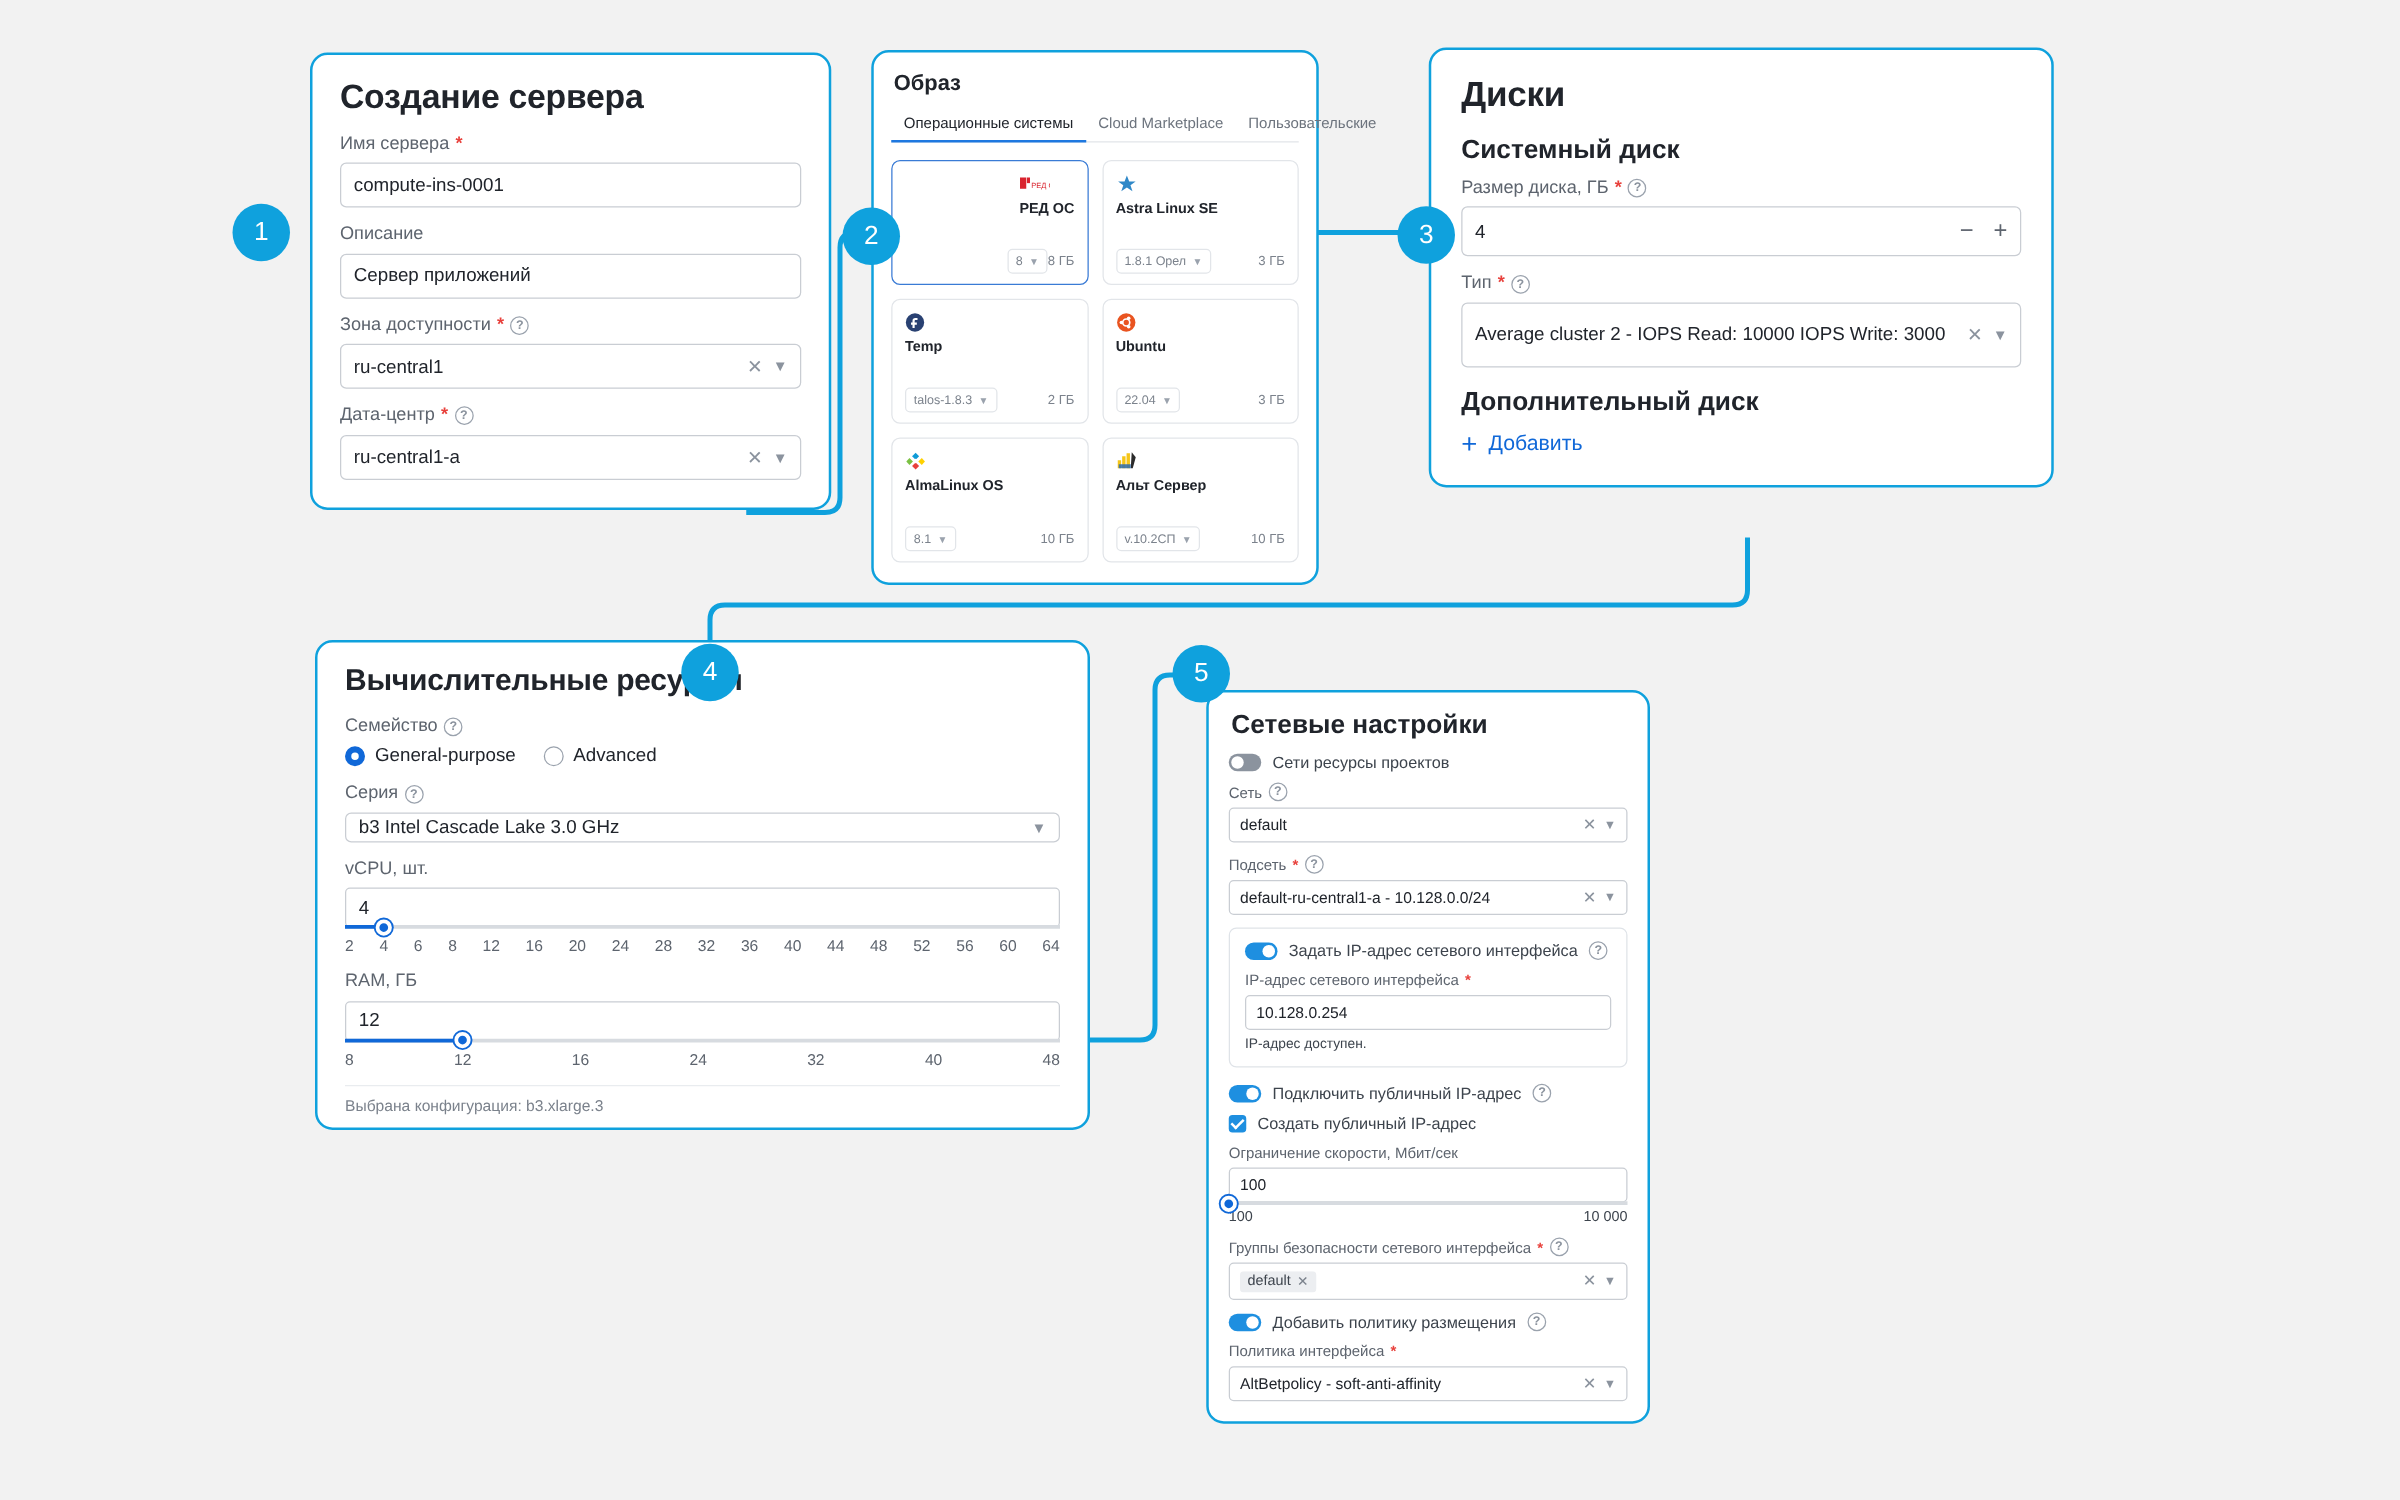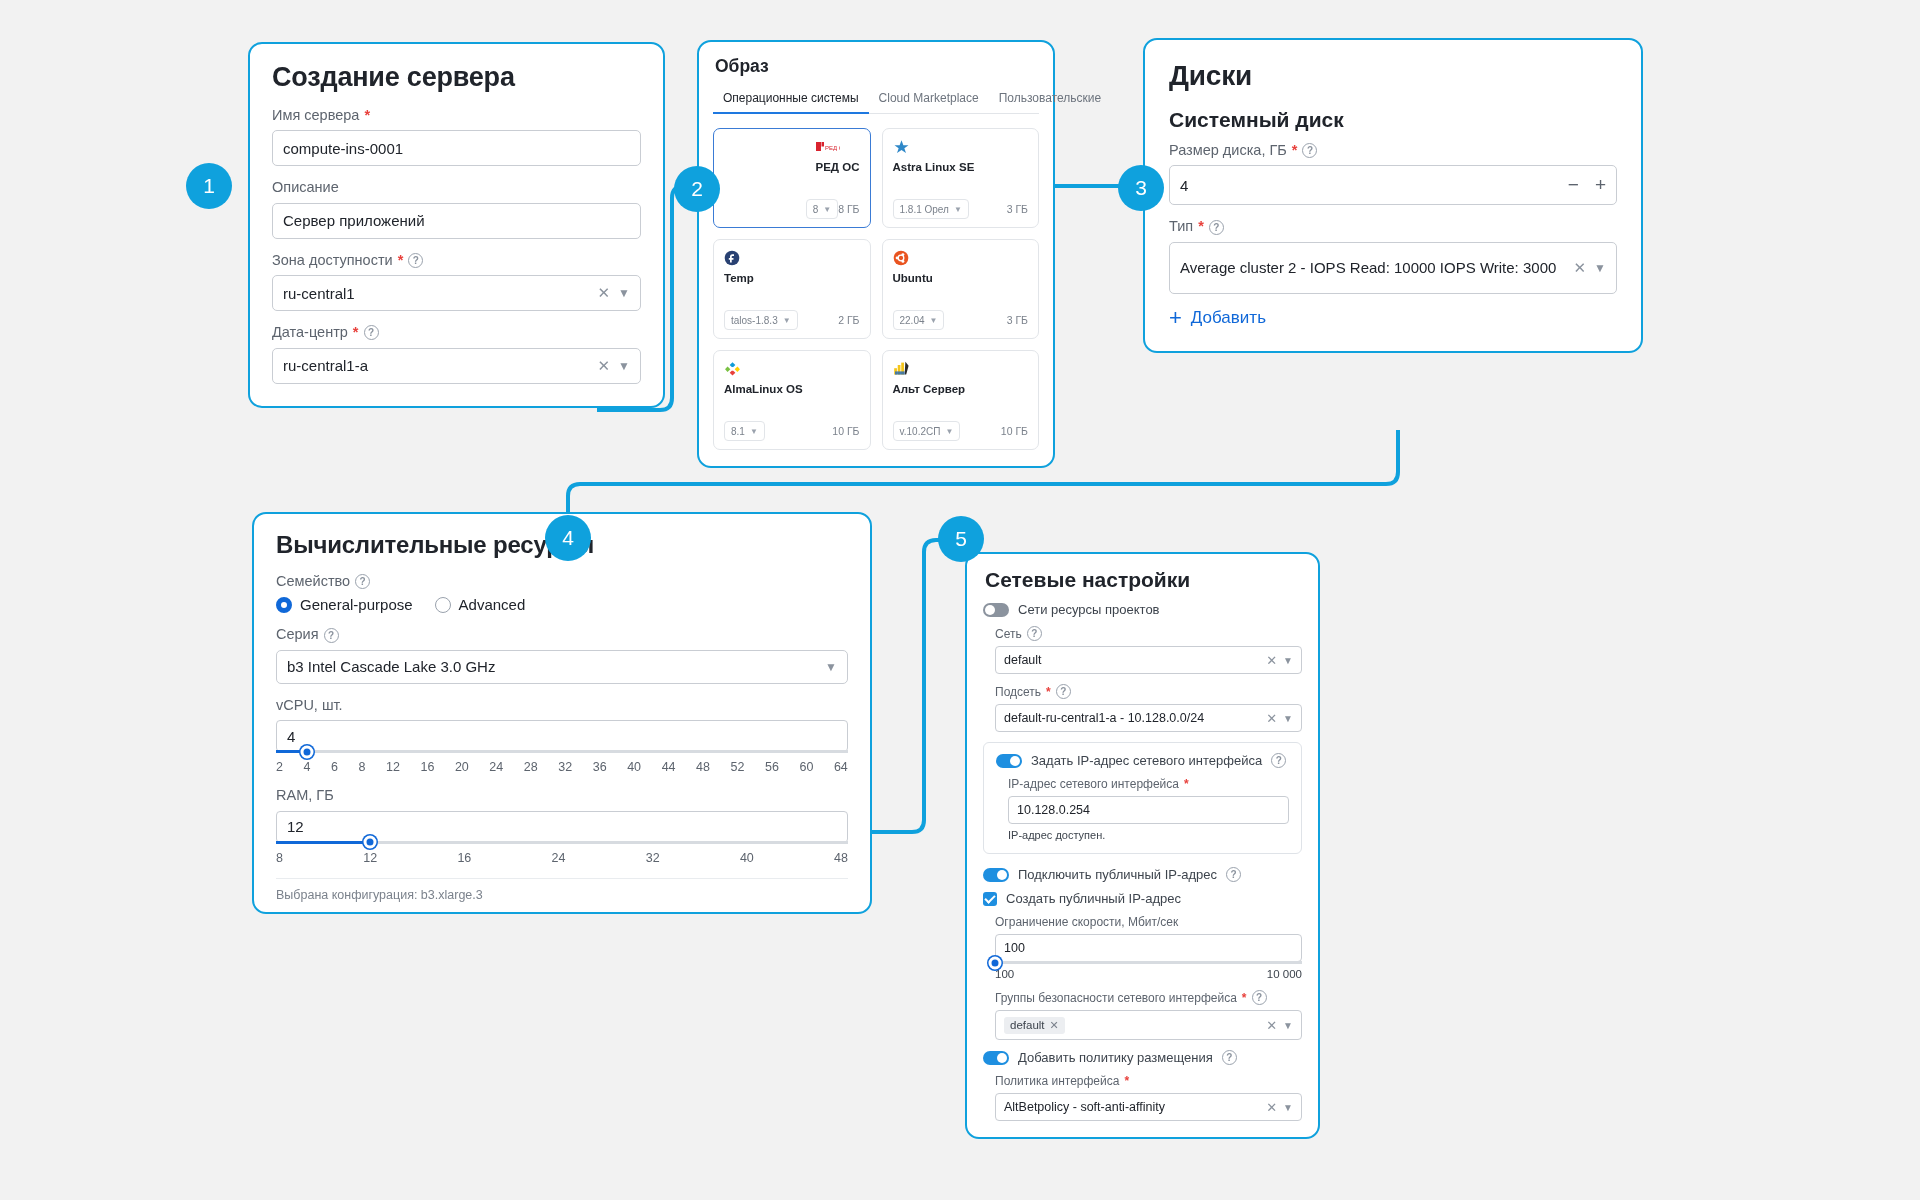--- a/index.html
+++ b/index.html
@@ -112,21 +112,21 @@
 
   
   #panel-net { left:965px; top:552px; width:355px; padding:14px 16px 16px 16px; }
   #panel-net h1 { font-size:21px; margin:0 0 10px 2px; font-weight:700; }
   .tgl-row { display:flex; align-items:center; gap:9px; margin:9px 0 9px 0; font-size:13px; color:#3d444d; }
   .tgl { width:26px;height:14px;border-radius:8px;background:#8b939e; position:relative; flex:0 0 auto; }
   .tgl i { position:absolute; top:2px; left:2px; width:10px;height:10px;border-radius:50%;background:#fff; }
   .tgl.on { background:#1e8fe0; }
   .tgl.on i { left:14px; }
   .nbox { border:1px solid #dfe3e8; border-radius:6px; padding:10px 12px 12px 12px; background:#fff; }
-  .nfld { margin-bottom:10px;margin-left:12px; }
+  .nfld { margin-bottom:10px; }
   .nlbl { font-size:12px; color:#5d646e; margin-bottom:5px; display:flex; align-items:center; gap:5px; }
   .ninput {
     height:28px; border:1px solid #c9cdd3; border-radius:4px; background:#fff;
     display:flex; align-items:center; padding:0 8px; font-size:12.5px; color:#20242b;
   }
   .ninput .val { flex:1; white-space:nowrap; overflow:hidden; }
   .ninput .ic { font-size:13px; margin-left:6px; }
   .hint { font-size:11px; color:#3d444d; margin-top:5px; }
   .chk { width:14px;height:14px;border-radius:3px;background:#1e8fe0; position:relative; flex:0 0 auto; }
   .chk:after { content:""; position:absolute; left:4px; top:1px; width:4px;height:8px;
@@ -381,20 +381,21 @@
         <span class="req">*</span>
         <span class="help">?</span>
       </div>
       <div class="input" style="height:52px">
         <span class="val">Average cluster 2 - IOPS Read: 10000 IOPS Write: 3000</span>
         <span class="ic">✕</span>
         <span class="ic chev">▼</span>
       </div>
     </div>
 
+    <h2 class="sub">Дополнительный диск</h2>
     <div class="addlink">
       <span class="plus">+</span>
       <span>Добавить</span>
     </div>
   </div>
 
   <div class="panel light-title" id="panel-compute">
     <h1>Вычислительные ресурсы</h1>
 
     <div class="fld">
@@ -412,21 +413,21 @@
           <span>Advanced</span>
         </label>
       </div>
     </div>
 
     <div class="fld">
       <div class="lbl">
         <span>Серия</span>
         <span class="help">?</span>
       </div>
-      <div class="input" style="height:34px">
+      <div class="input" style="height:24px">
         <span class="val">b3 Intel Cascade Lake 3.0 GHz</span>
         <span class="ic chev">▼</span>
       </div>
     </div>
 
     <div class="fld slider-wrap">
       <div class="lbl">
         <span>vCPU, шт.</span>
       </div>
       <div class="slider-box">

